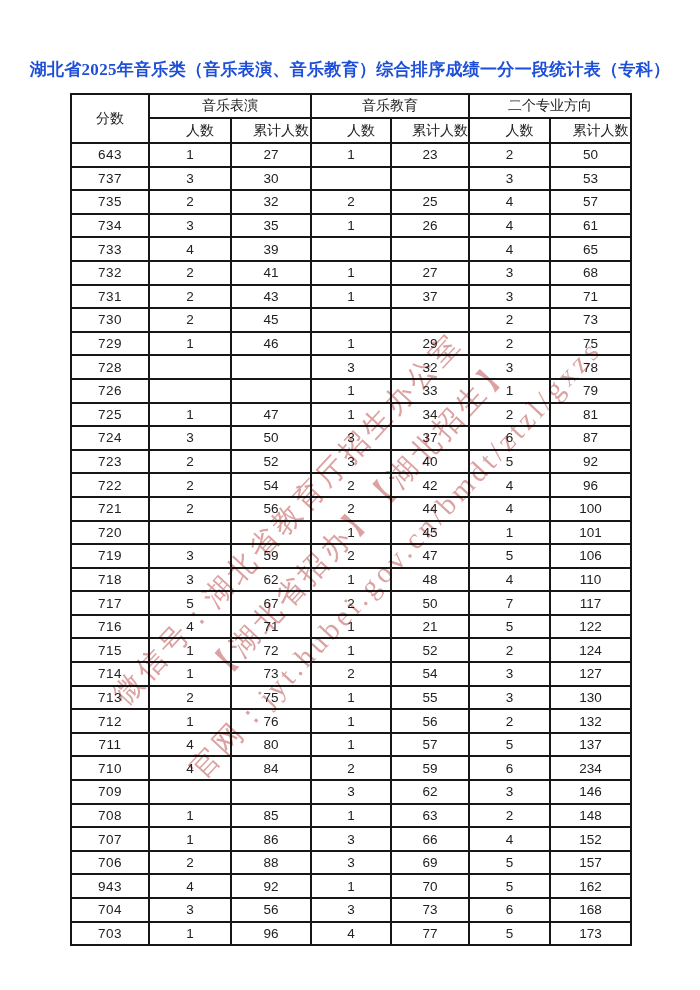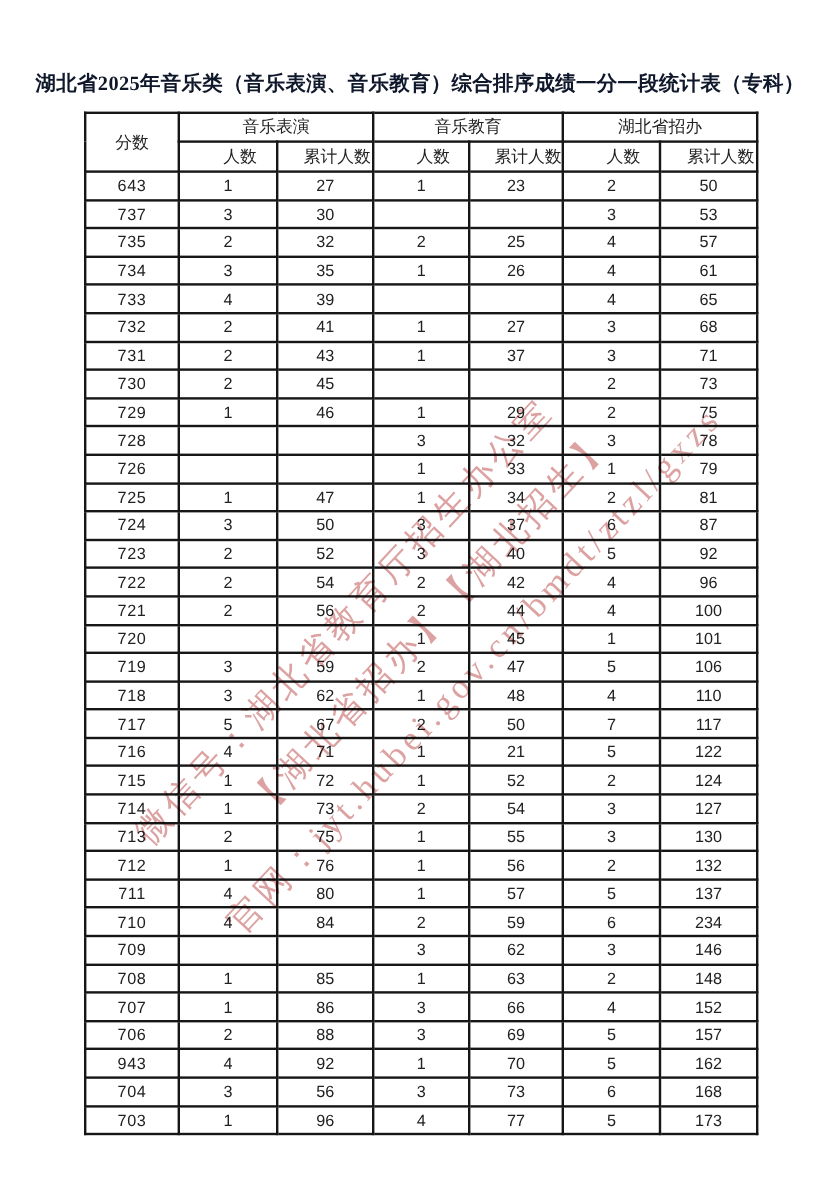--- a/index.html
+++ b/index.html
@@ -12,21 +12,21 @@
     font-family:"Liberation Serif","DejaVu Serif",serif;
     color:#1c1c1c;
   }
   .title{
     position:absolute;
     top:58px;left:0;width:700px;
     text-align:center;
     font-size:17px;
     font-weight:bold;
     letter-spacing:0.3px;
-    color:#0f172a;
+    color:#1d4ed8;
   }
   table.score-table{
     position:absolute;
     left:70px;top:93px;
     width:560px;
     border-collapse:collapse;
     table-layout:fixed;
   }
   table.score-table th,
   table.score-table td{
@@ -91,21 +91,21 @@
       <col style="width:80px">
       <col style="width:78px">
       <col style="width:81px">
       <col style="width:81px">
     </colgroup>
     <thead>
       <tr class="hrow1">
         <th rowspan="2">分数</th>
         <th colspan="2">音乐表演</th>
         <th colspan="2">音乐教育</th>
-        <th colspan="2">湖北省招办</th>
+        <th colspan="2">二个专业方向</th>
       </tr>
       <tr class="hrow2">
         <th>人数</th>
         <th>累计人数</th>
         <th>人数</th>
         <th>累计人数</th>
         <th>人数</th>
         <th>累计人数</th>
       </tr>
     </thead>

